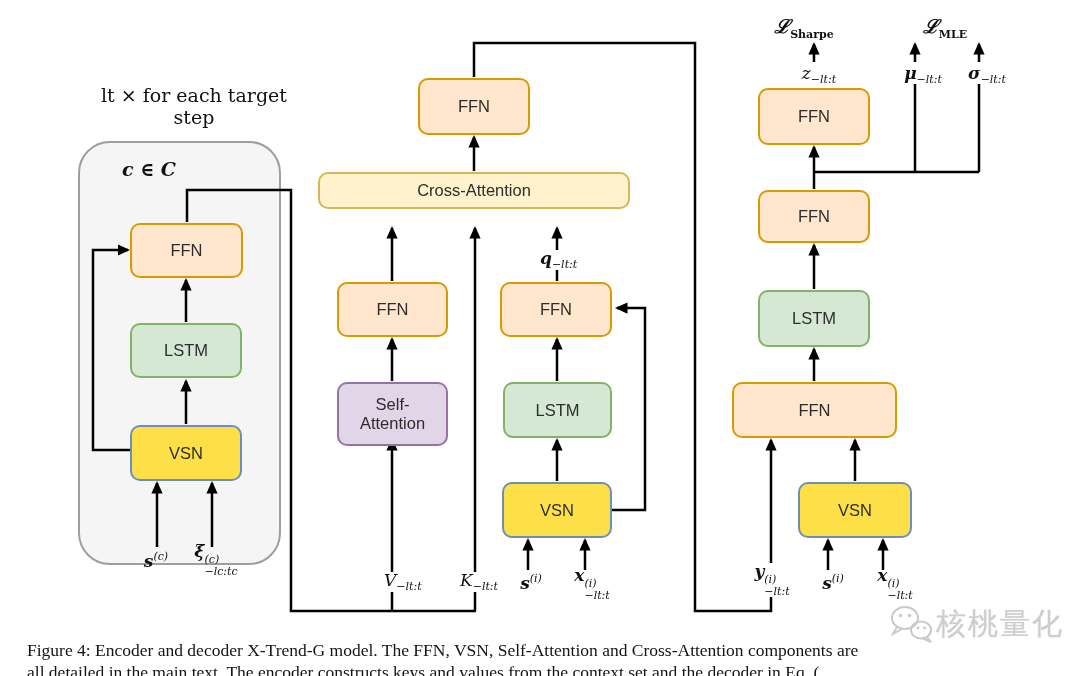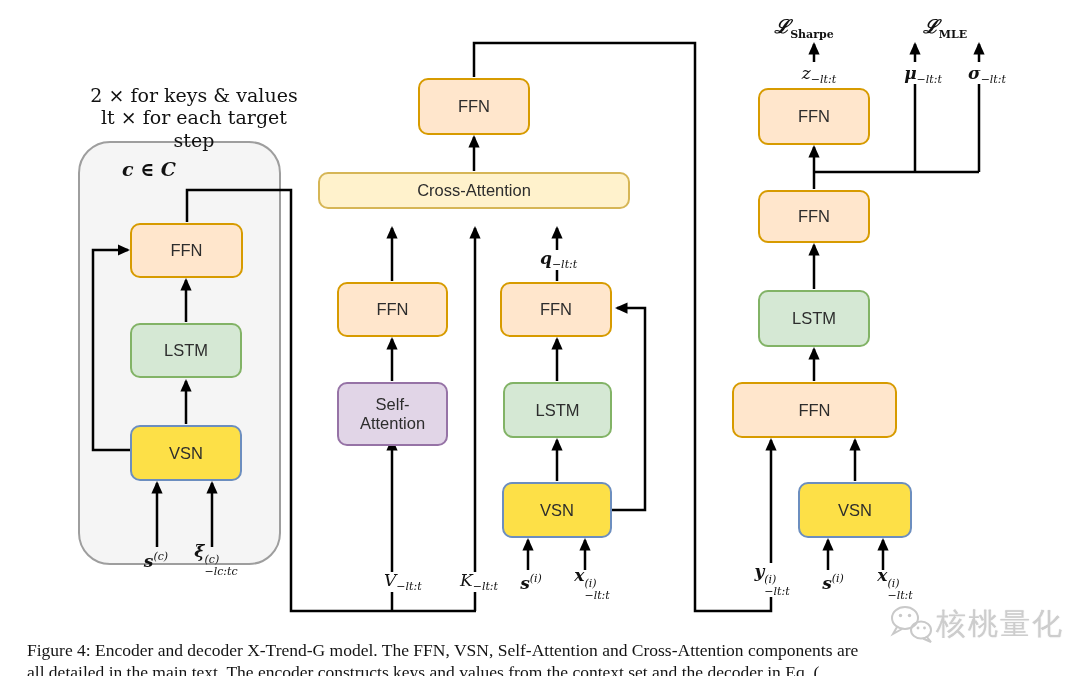--- a/index.html
+++ b/index.html
@@ -86,21 +86,20 @@
       <path d="M979,172 V84"></path>
       <path d="M814,62 V44" marker-end="url(#ah)"></path>
       <path d="M915,62 V44" marker-end="url(#ah)"></path>
       <path d="M979,62 V44" marker-end="url(#ah)"></path>
     </g>
   </svg>
 
   <div class="container-box" style="left:78px;top:141px;width:203px;height:424px;"></div>
 
   <div class="annotation" style="left:88px;top:84px;width:212px;">
-    <div>2 ×  for keys &amp; values</div>
     <div>lt ×  for each target step</div>
   </div>
 
   <div class="ctx-label" style="left:122px;top:158px;">c ∈ C</div>
 
   <div class="box ffn" style="left:130px;top:223px;width:113px;height:55px;">FFN</div>
   <div class="box lstm" style="left:130px;top:323px;width:112px;height:55px;">LSTM</div>
   <div class="box vsn" style="left:130px;top:425px;width:112px;height:56px;">VSN</div>
 
   <div class="box ffn" style="left:337px;top:282px;width:111px;height:55px;">FFN</div>

